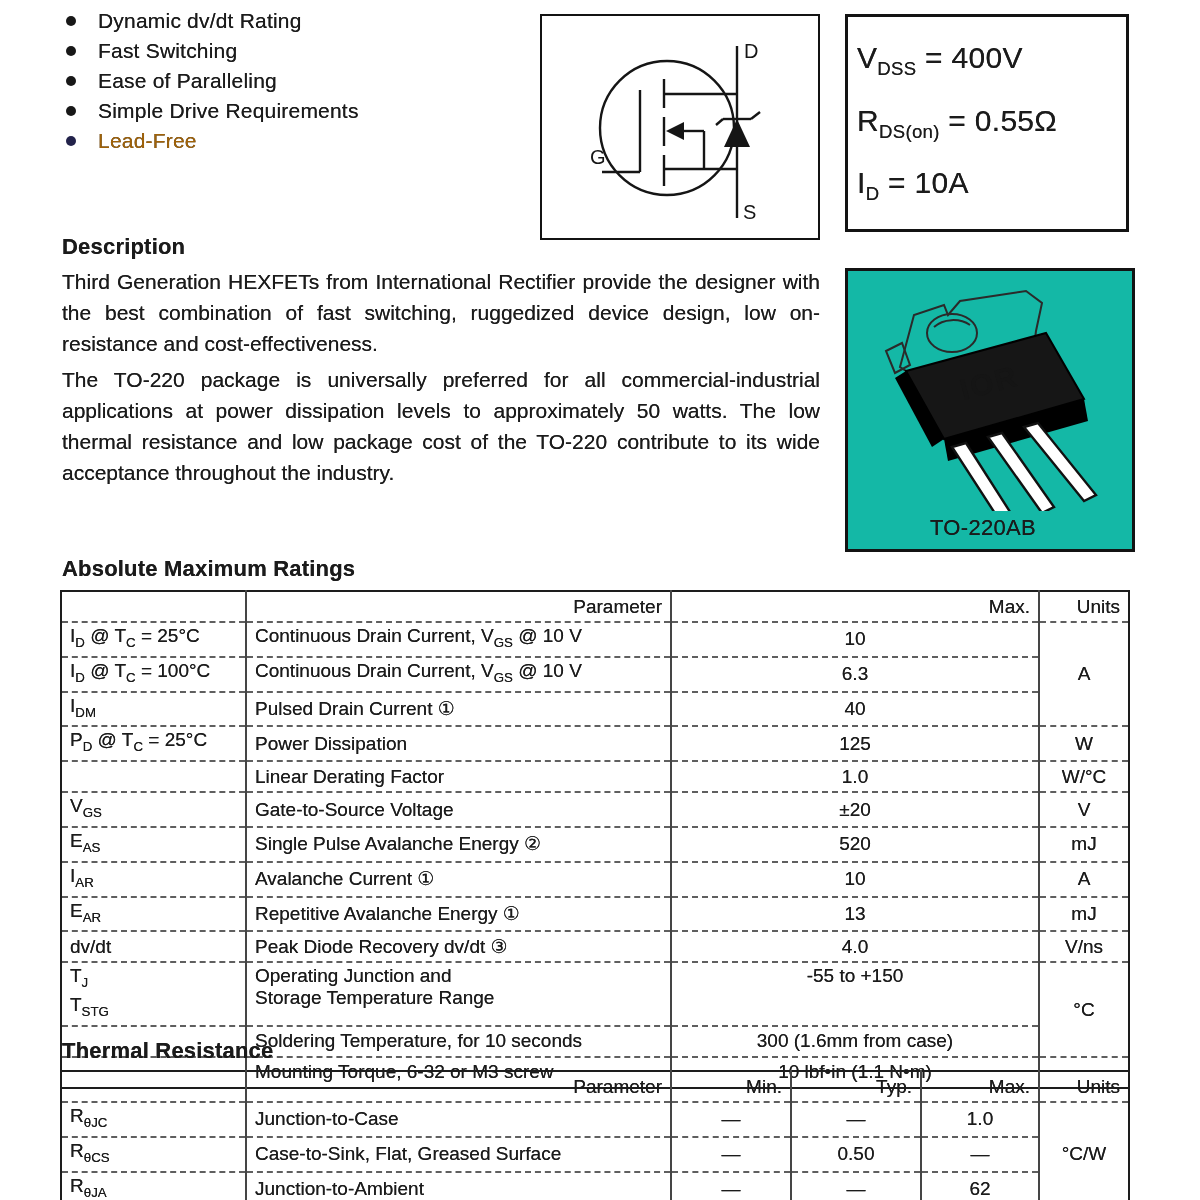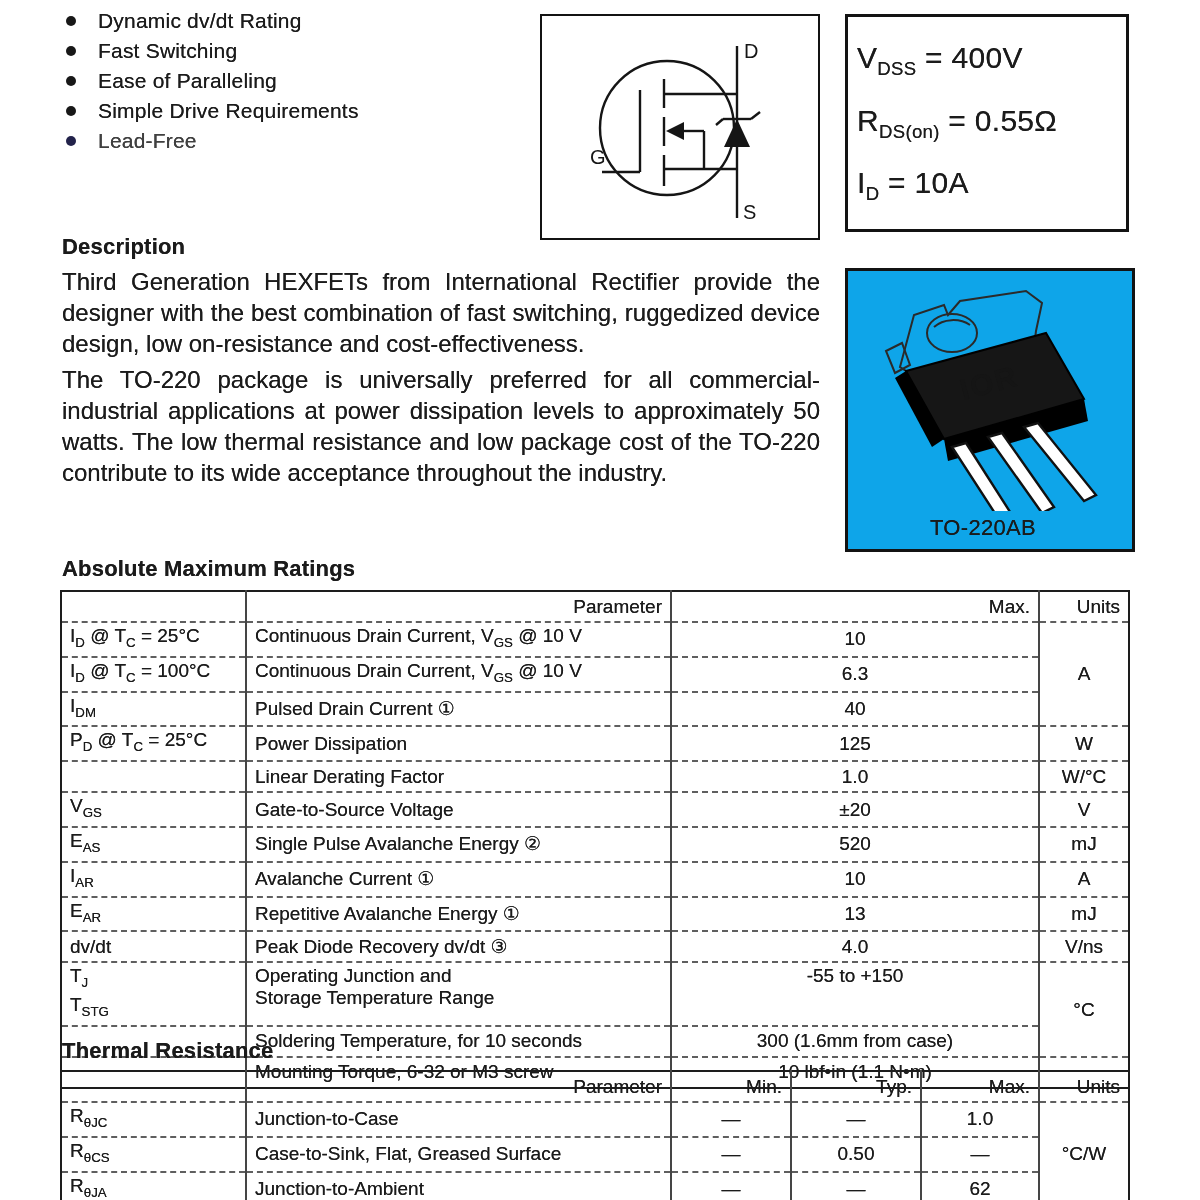--- a/index.html
+++ b/index.html
@@ -19,21 +19,21 @@
     list-style:none; margin:0; padding:0;text-align:right;
   }
   .features li{
     display:flex; align-items:center;
     height:30px; font-size:21px; letter-spacing:.2px;
   }
   .features .dot{
     width:10px; height:10px; border-radius:50%;
     background:#181818; margin:0 22px 0 8px; flex:0 0 auto;
   }
-  .features li.blue{ color:#404040; }
+  .features li.blue{ color:#a16207; }
   .features li.blue .dot{ background:#22224a; }
 
   
   .symbol-box{
     position:absolute; left:540px; top:14px; width:276px; height:222px;
     border:2px solid #131313; background:#fff;
   }
   .spec-box{
     position:absolute; left:845px; top:14px; width:284px; height:218px;
     border:3px solid #131313; background:#fff;
@@ -44,29 +44,29 @@
   .spec-line sub{ font-size:.62em; }
 
   
   .h-section{
     position:absolute; left:62px;
     font-size:22px; font-weight:bold; letter-spacing:.2px; margin:0;
   }
   #desc-h{ top:234px; }
   .para{
     position:absolute; left:62px; width:758px;
-    font-size:24px; line-height:31px; text-align:justify; margin:0;
+    font-size:21px; line-height:31px; text-align:justify; margin:0;
   }
   #para1{ top:266px; }
   #para2{ top:364px; }
 
   
   .package-box{
     position:absolute; left:845px; top:268px; width:284px; height:278px;
-    border:3px solid #131313; background:#0ea5e9;
+    border:3px solid #131313; background:#14b8a6;
   }
   .pkg-caption{
     position:absolute; left:0; right:14px; bottom:8px;
     text-align:center; font-size:22px; letter-spacing:.3px;
   }
 
   
   #amr-h{ top:556px; }
   #tr-h{ top:1038px; }
   table.dt{

